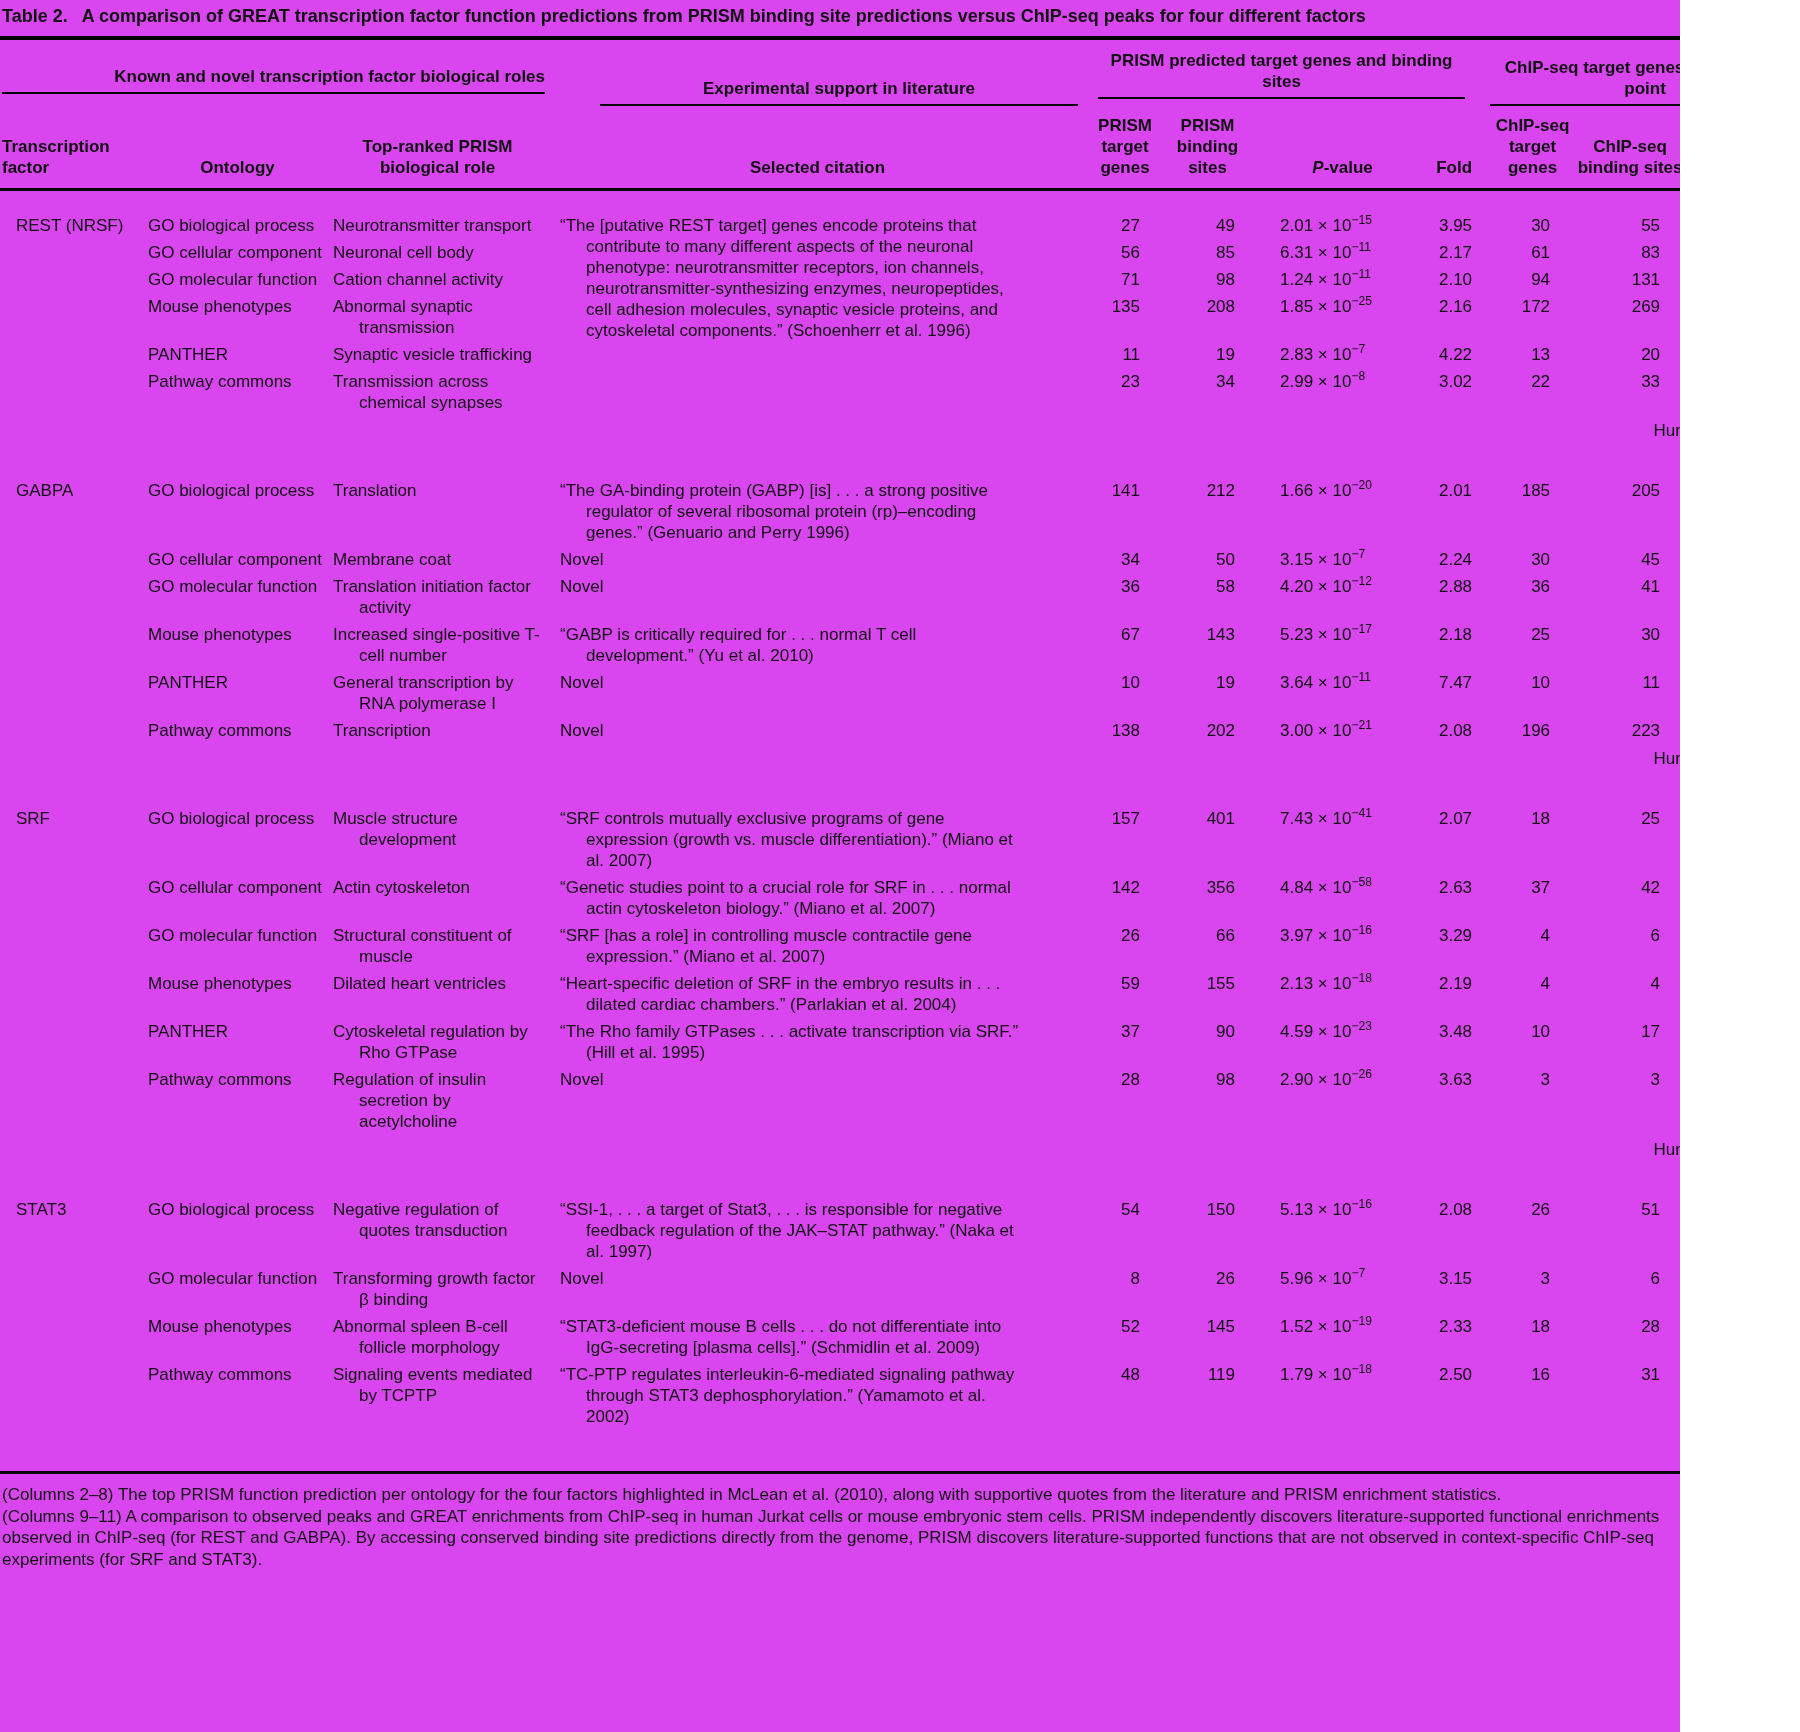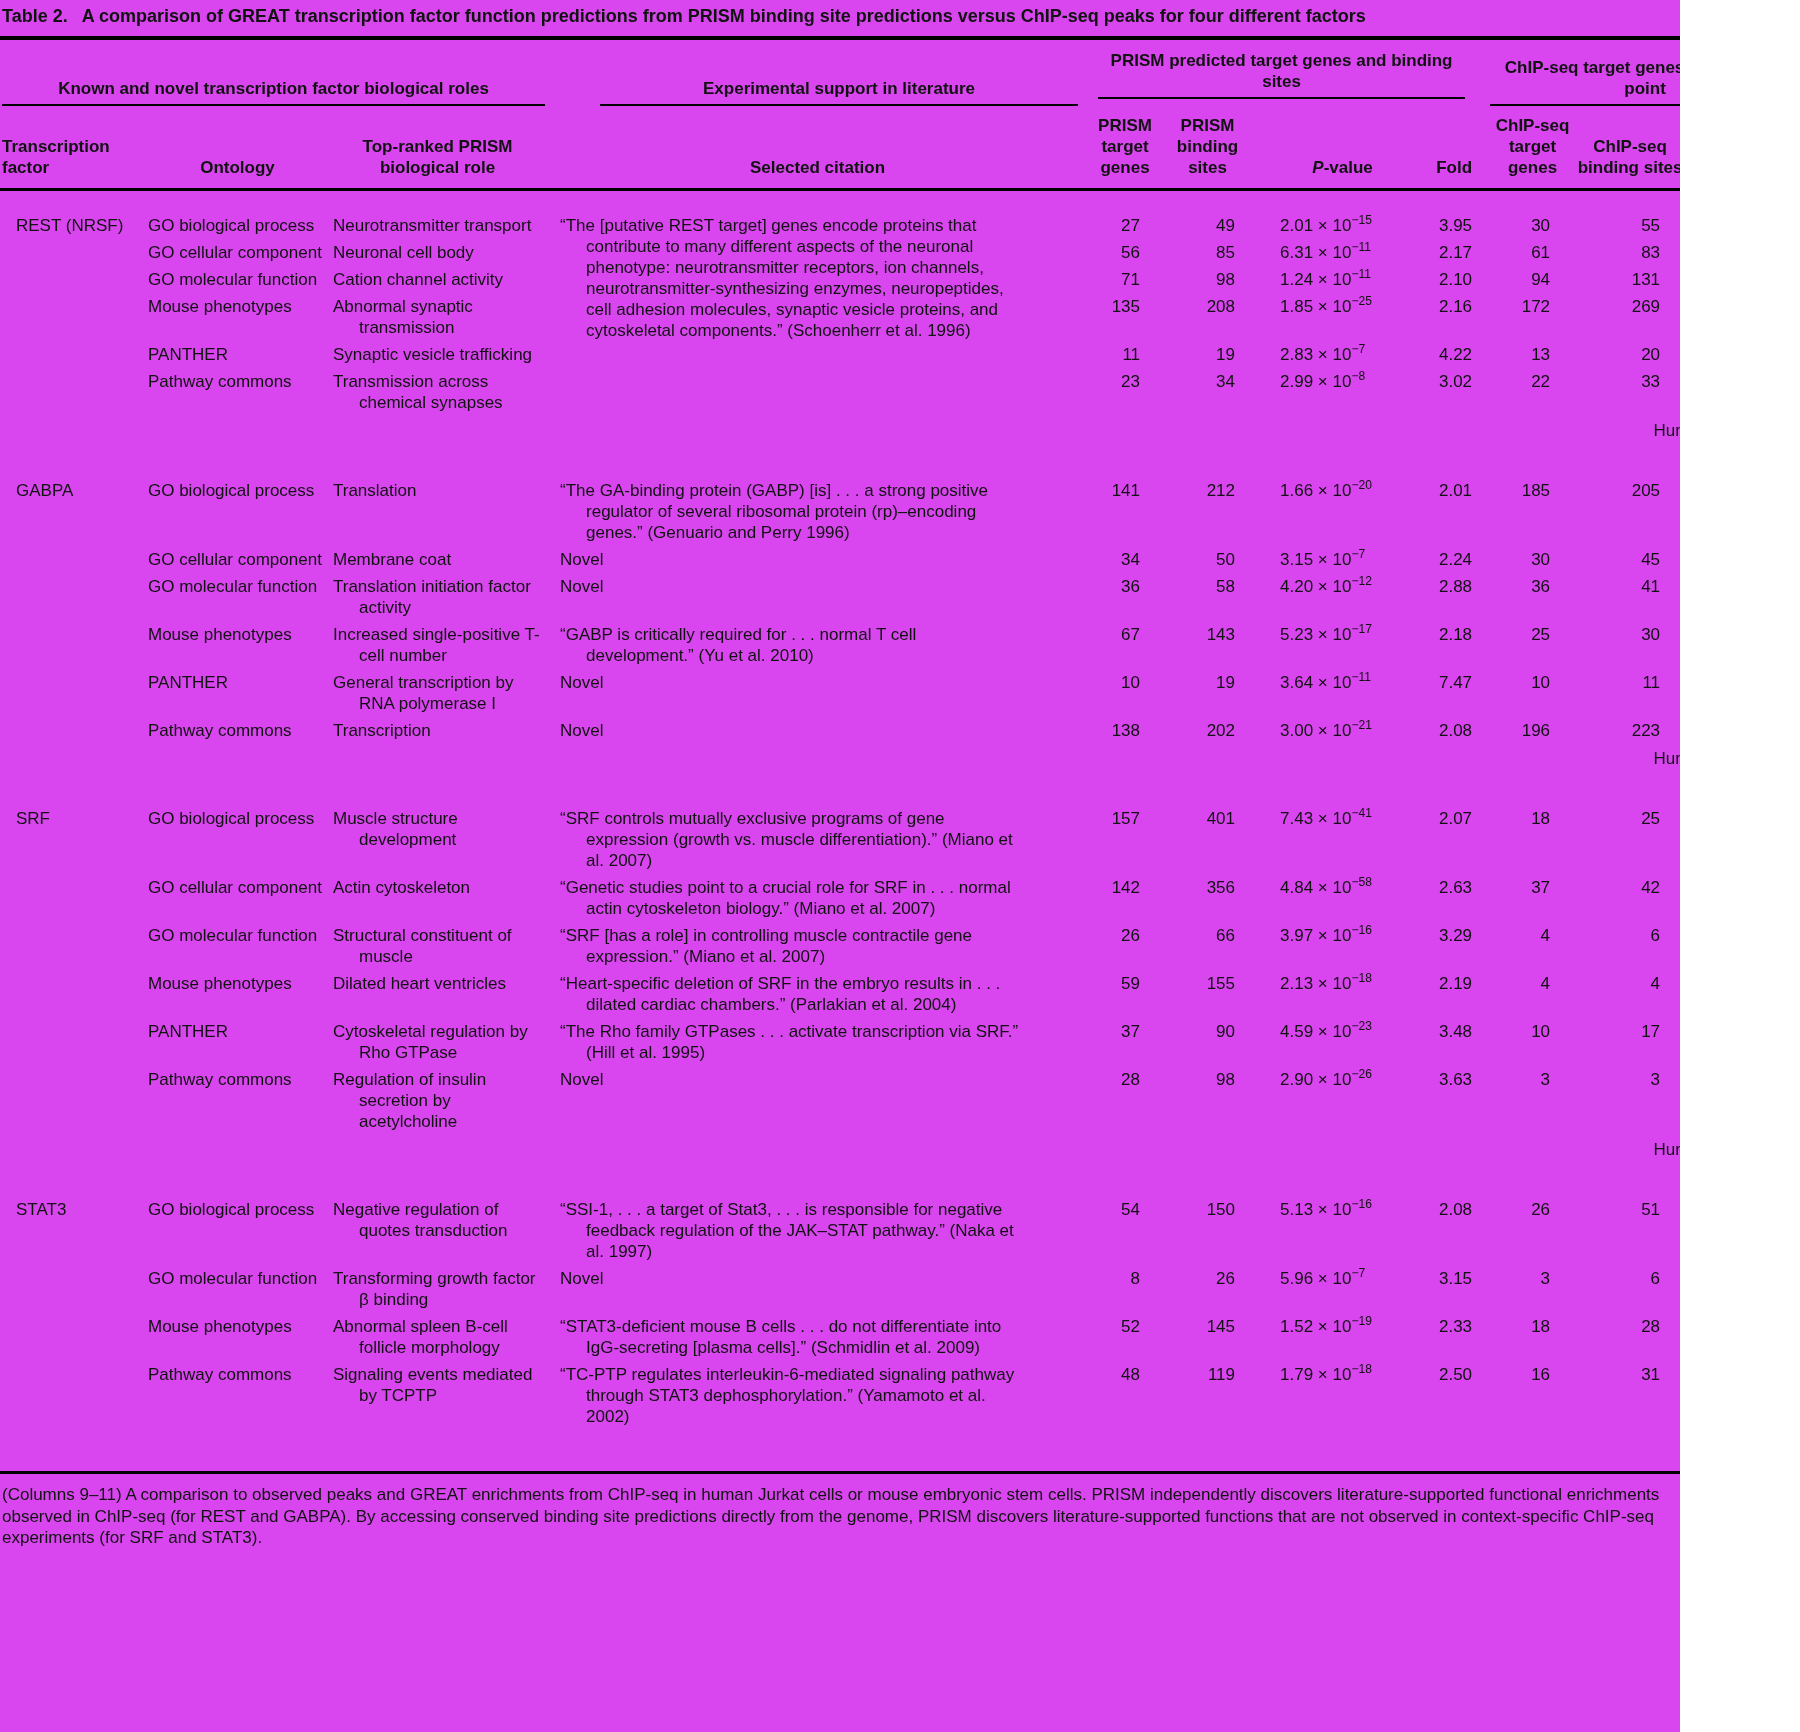--- a/index.html
+++ b/index.html
@@ -25,21 +25,21 @@
 
   table.tbl { width: 1800px; border-collapse: collapse; table-layout: fixed; }
   .cw1 { width: 145px; } .cw2 { width: 185px; } .cw3 { width: 215px; }
   .cw4 { width: 545px; } .cw5 { width: 70px;  } .cw6 { width: 95px;  }
   .cw7 { width: 175px; } .cw8 { width: 60px;  } .cw9 { width: 85px;  }
   .cw10 { width: 110px; } .cw11 { width: 115px; }
 
   thead th { font-weight: 700; padding: 0; vertical-align: bottom; }
   tr.grp th { padding-top: 10px; }
   .gu { border-bottom: 2px solid #000; padding-bottom: 5px; text-align: center; }
-  .gu1 { margin: 0 0 0 2px; }
+  .gu1 { margin: 0 0 12px 2px; text-align: right; }
   .gu2 { margin: 0 12px 0 55px; }
   .gu3 { margin: 0 25px 7px 8px; }
   .gu4 { margin: 0; }
 
   tr.cols th {
     padding: 9px 0 10px 0;
     border-bottom: 3px solid #000;
     vertical-align: bottom;
   }
   .h-left { text-align: left; padding-left: 2px !important; }
@@ -394,16 +394,17 @@
         </tr>
         <tr>
           <td class="note last" colspan="11">Mouse ES cells</td>
         </tr>
       </tbody>
   </table>
 
   <div class="footrule"></div>
 
   <div class="footnotes">
+    <p>(Columns 2–8) The top PRISM function prediction per ontology for the four factors highlighted in McLean et al. (2010), along with supportive quotes from the literature and PRISM enrichment statistics.</p>
     <p>(Columns 9–11) A comparison to observed peaks and GREAT enrichments from ChIP-seq in human Jurkat cells or mouse embryonic stem cells. PRISM independently discovers literature-supported functional enrichments observed in ChIP-seq (for REST and GABPA). By accessing conserved binding site predictions directly from the genome, PRISM discovers literature-supported functions that are not observed in context-specific ChIP-seq experiments (for SRF and STAT3).</p>
   </div>
 
 </div>
 
 </body></html>

